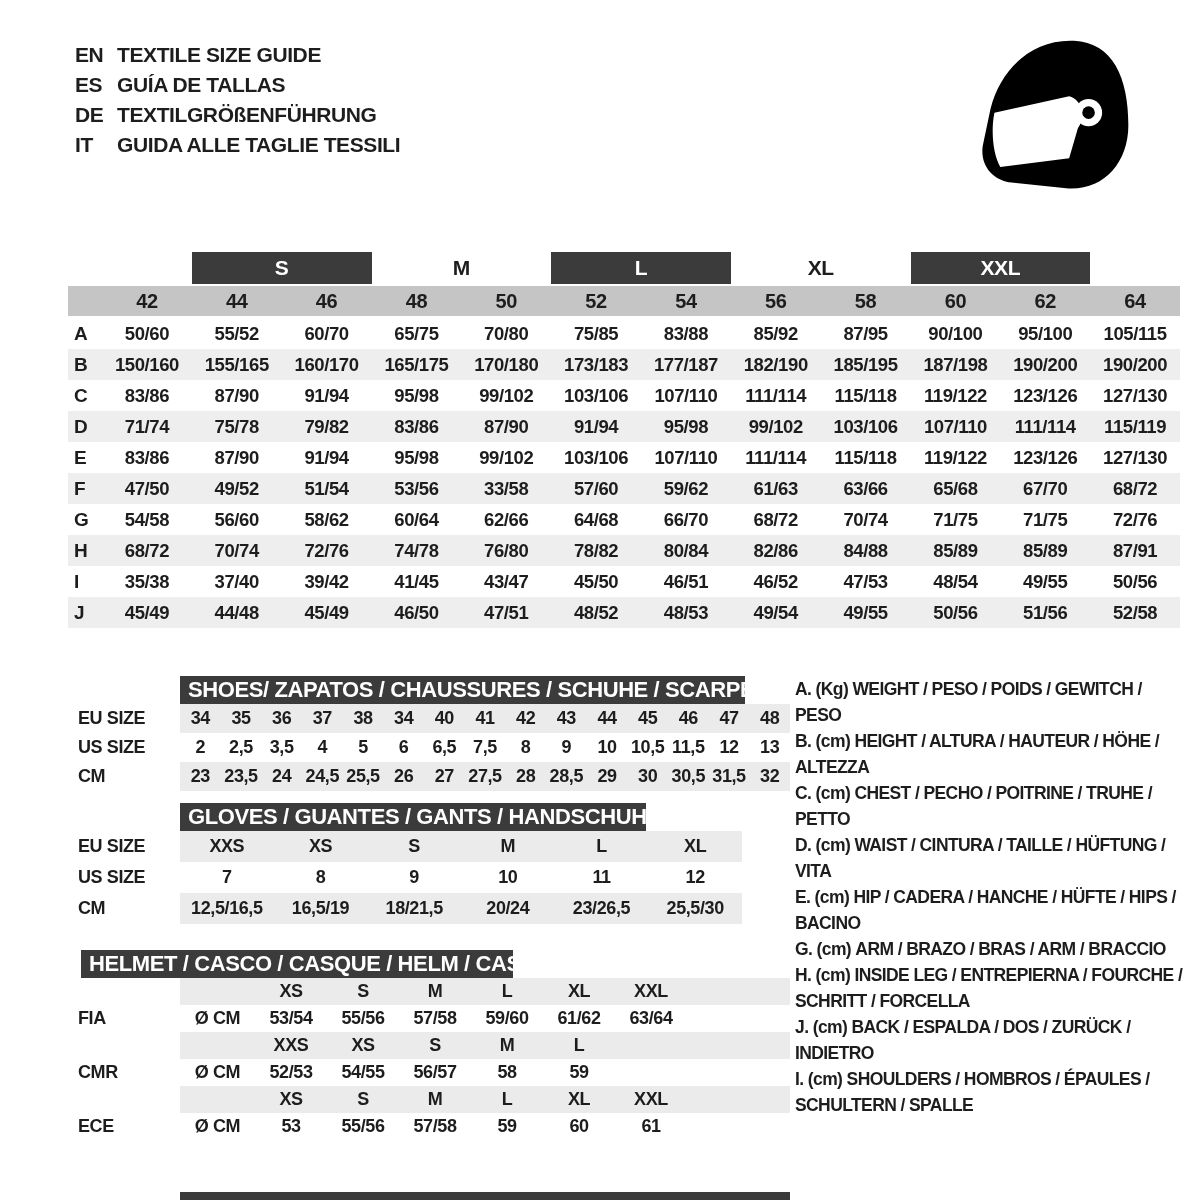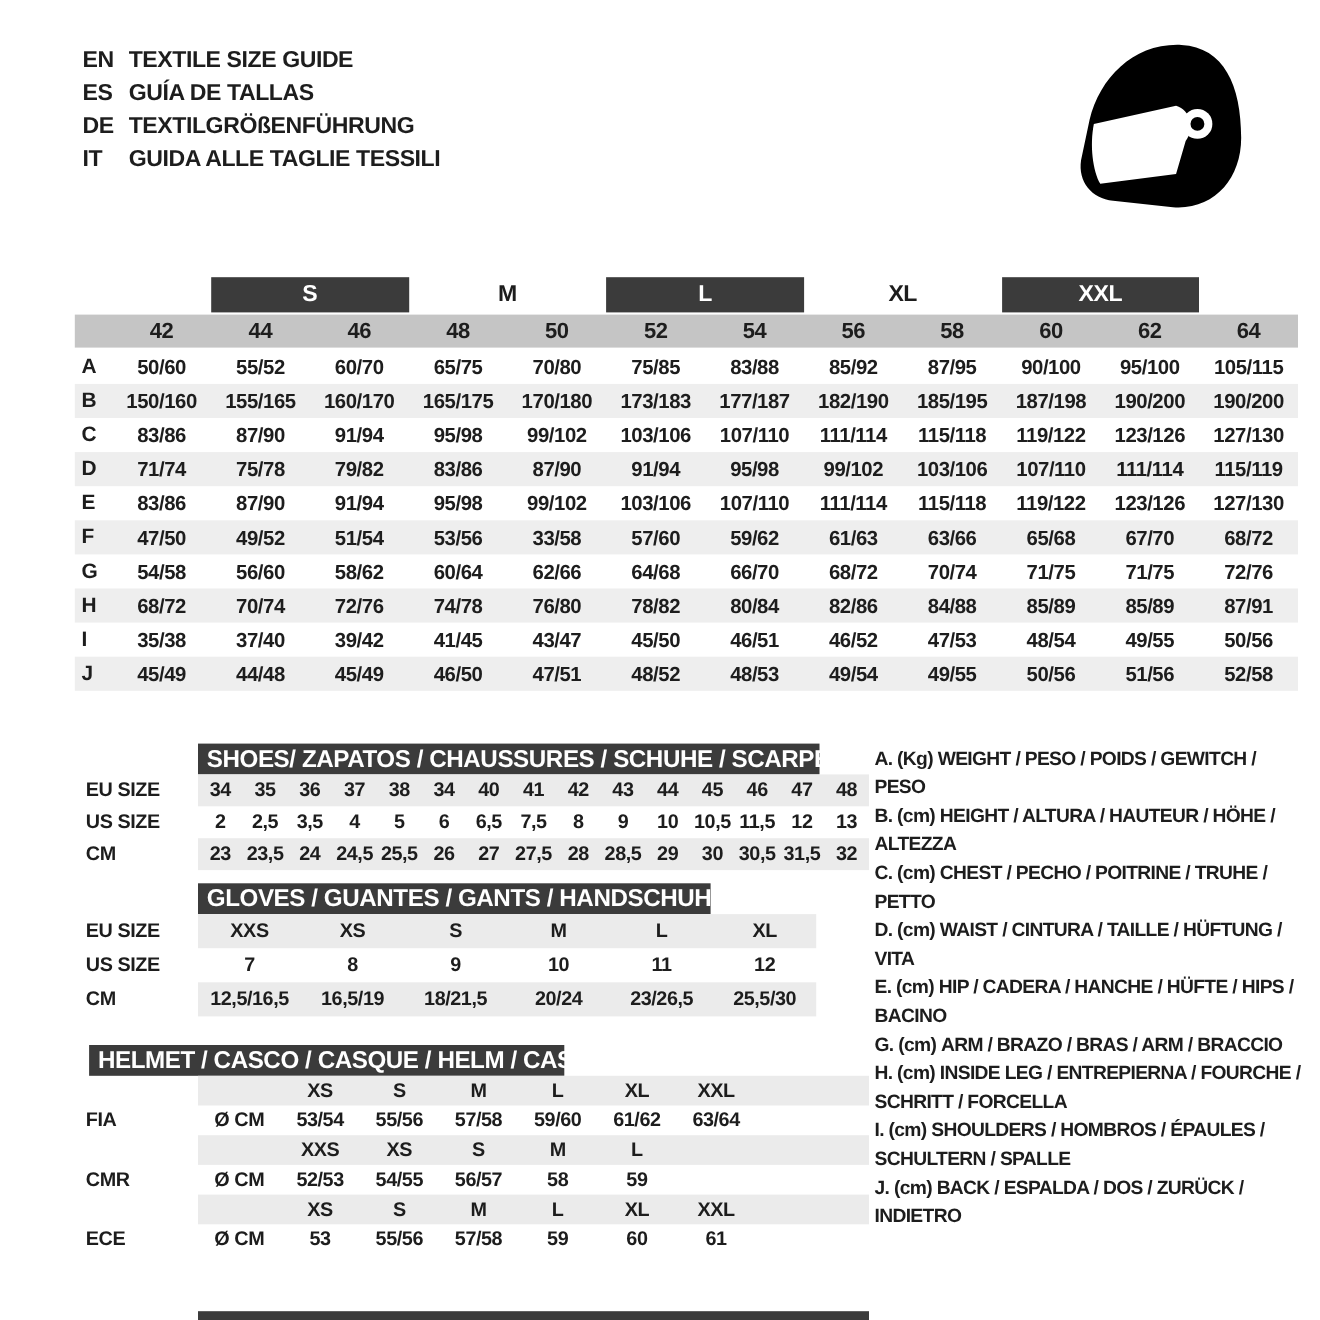--- a/index.html
+++ b/index.html
@@ -417,17 +417,17 @@
   </div>
 
 <div class="legend" id="legend">
     <div class="legend-item"><div class="legend-key">A. </div><div class="legend-unit">(Kg) </div><span>WEIGHT / PESO / POIDS / GEWITCH / PESO</span></div>
     <div class="legend-item"><div class="legend-key">B. </div><div class="legend-unit">(cm) </div><span>HEIGHT / ALTURA / HAUTEUR / HÖHE / ALTEZZA</span></div>
     <div class="legend-item"><div class="legend-key">C. </div><div class="legend-unit">(cm) </div><span>CHEST / PECHO / POITRINE / TRUHE / PETTO</span></div>
     <div class="legend-item"><div class="legend-key">D. </div><div class="legend-unit">(cm) </div><span>WAIST / CINTURA / TAILLE / HÜFTUNG / VITA</span></div>
     <div class="legend-item"><div class="legend-key">E. </div><div class="legend-unit">(cm) </div><span>HIP / CADERA / HANCHE / HÜFTE / HIPS /  BACINO</span></div>
     <div class="legend-item"><div class="legend-key">G. </div><div class="legend-unit">(cm) </div><span>ARM  / BRAZO / BRAS / ARM / BRACCIO</span></div>
     <div class="legend-item"><div class="legend-key">H. </div><div class="legend-unit">(cm) </div><span>INSIDE LEG / ENTREPIERNA / FOURCHE / SCHRITT / FORCELLA</span></div>
+    <div class="legend-item"><div class="legend-key">J. </div><div class="legend-unit">(cm) </div><span>BACK / ESPALDA / DOS / ZURÜCK / INDIETRO</span></div>
     <div class="legend-item"><div class="legend-key">I. </div><div class="legend-unit">(cm) </div><span>SHOULDERS / HOMBROS / ÉPAULES / SCHULTERN / SPALLE</span></div>
-    <div class="legend-item"><div class="legend-key">J. </div><div class="legend-unit">(cm) </div><span>BACK / ESPALDA / DOS / ZURÜCK / INDIETRO</span></div>
   </div>
 
 <div class="bottom-bar"></div>
 
 </body></html>

